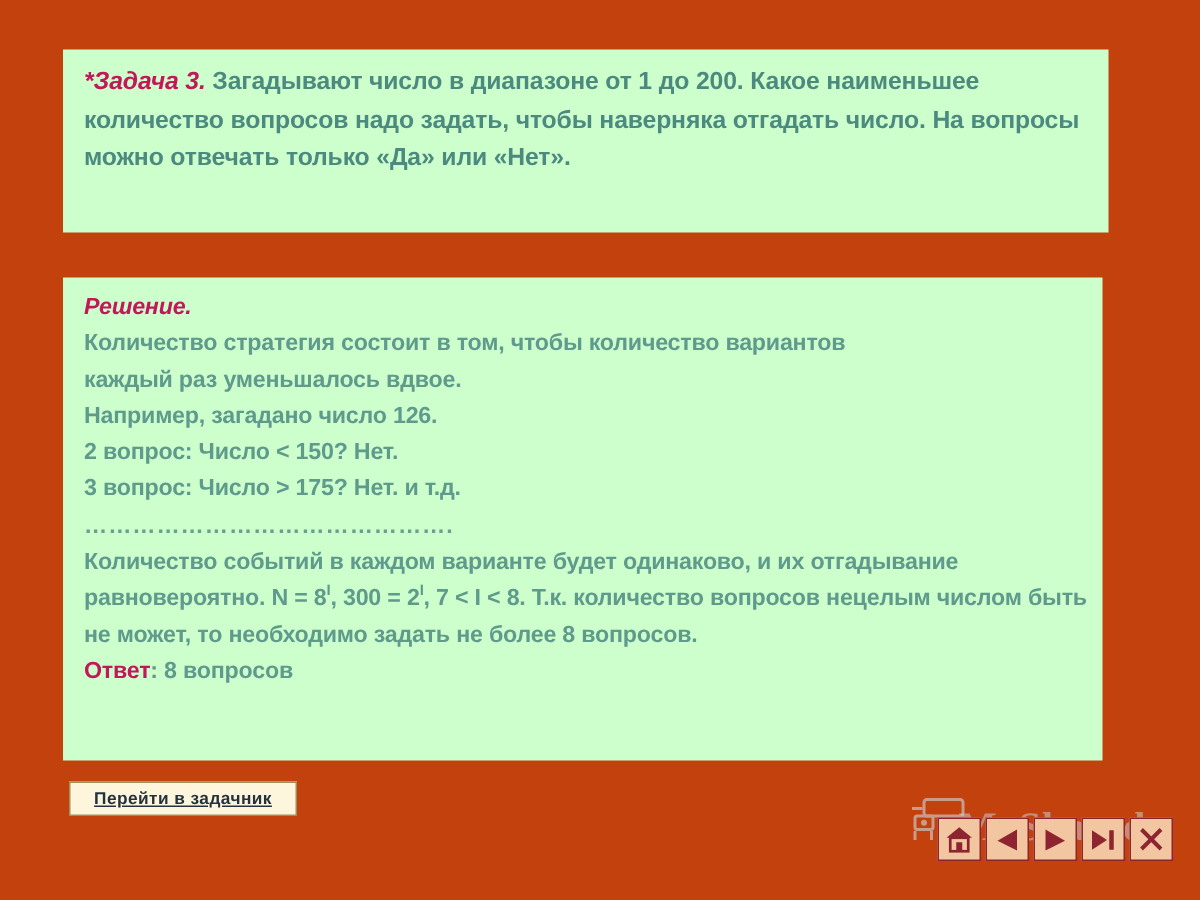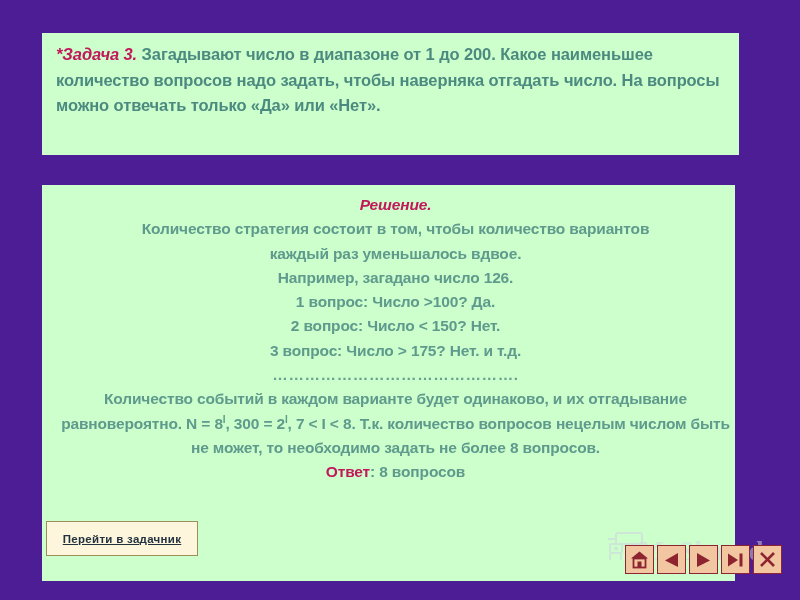--- a/index.html
+++ b/index.html
@@ -10,21 +10,21 @@
     width: 800px;
     height: 600px;
     overflow: hidden;
     background: #2c5578;
     font-family: "Liberation Sans", sans-serif;
     position: relative;
   }
   .slide {
     position: absolute;
     inset: 0;
-    background: #4c1d95;
+    background: #c2410c;
   }
 
   
   .task-box {
     position: absolute;
     left: 42px;
     top: 33px;
     width: 697px;
     height: 122px;
     background: #ccffcc;
@@ -44,25 +44,24 @@
     font-style: italic;
     font-weight: bold;
   }
 
   
   .solution-box {
     position: absolute;
     left: 42px;
     top: 185px;
     width: 693px;
-    height: 396px;
+    height: 322px;
     background: #ccffcc;
     box-sizing: border-box;
     padding: 8px 0 6px 14px;
-    text-align: center;
   }
   .sol-line {
     margin: 0;
     font-size: 15.5px;
     line-height: 24.3px;
     color: #5f9a8c;
     font-weight: bold;
     white-space: nowrap;
     letter-spacing: -0.15px;
   }
@@ -91,21 +90,21 @@
     vertical-align: super;
     line-height: 0;
   }
 
   
   .goto-button {
     position: absolute;
     left: 46px;
     top: 521px;
     width: 152px;
-    height: 35px;
+    height: 23px;
     background: #fdf6dd;
     border: 1px solid #9c8f5a;
     box-sizing: border-box;
     display: flex;
     align-items: center;
     justify-content: center;
     cursor: pointer;
   }
   .goto-button-label {
     font-family: "Liberation Sans", sans-serif;
@@ -174,21 +173,20 @@
   <div class="task-box">
     <p class="task-text"><span class="task-label">*Задача 3.</span><span> Загадывают число в диапазоне от 1 до 200. Какое наименьшее количество вопросов надо задать, чтобы наверняка отгадать число. На вопросы можно отвечать только «Да» или «Нет».</span></p>
   </div>
 
   <div class="solution-box">
     <p class="sol-line"><span class="sol-head">Решение.</span></p>
 
     <p class="sol-line">Количество стратегия состоит в том, чтобы количество вариантов</p>
     <p class="sol-line">каждый раз уменьшалось вдвое.</p>
     <p class="sol-line">Например, загадано число 126.</p>
-    <p class="sol-line">1 вопрос: Число &gt;100?  Да.</p>
     <p class="sol-line">2 вопрос: Число &lt; 150? Нет.</p>
     <p class="sol-line">3 вопрос: Число &gt; 175? Нет. и т.д.</p>
 
     <p class="dots-line">……………………………………….</p>
 
     <p class="sol-line wrap"><span>Количество событий в каждом варианте будет одинаково, и их отгадывание равновероятно. N = 8</span><sup class="exp">I</sup><span>, 300 = 2</span><sup class="exp">I</sup><span>, 7 &lt; I &lt; 8. Т.к. количество вопросов нецелым числом быть не может, то необходимо задать не более 8 вопросов.</span></p>
 
     <p class="sol-line"><span class="sol-answer-label">Ответ</span><span>: 8 вопросов</span></p>
   </div>
 

